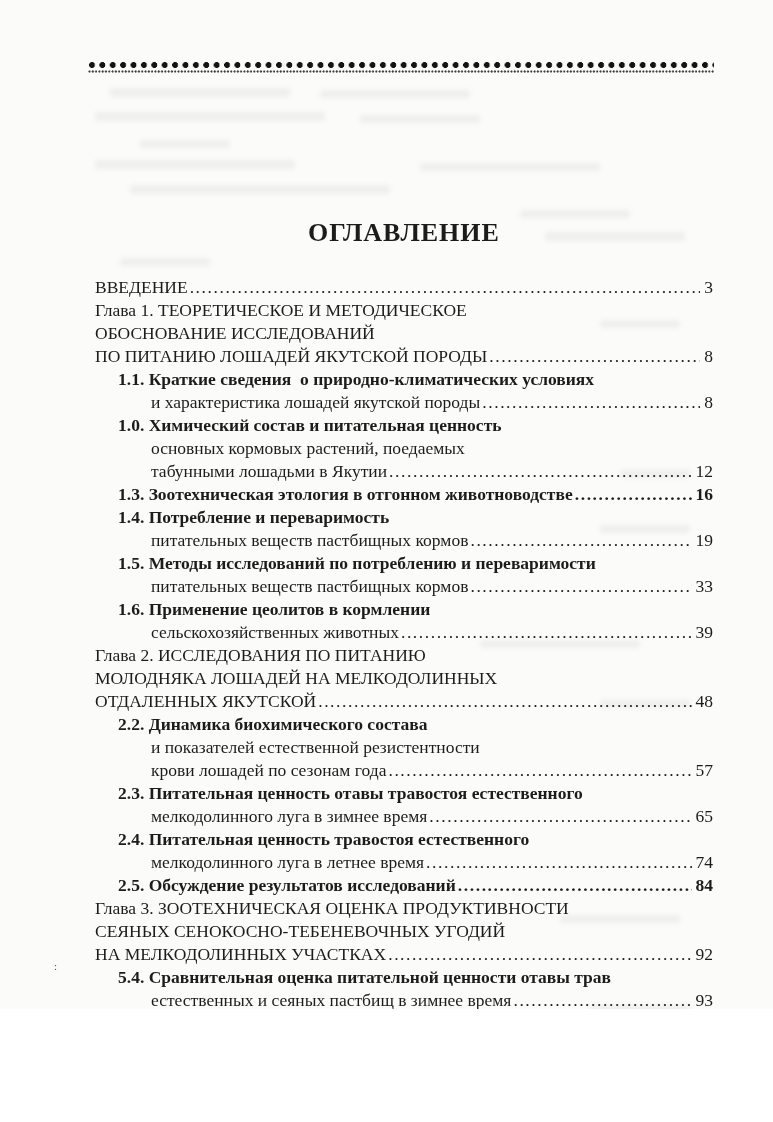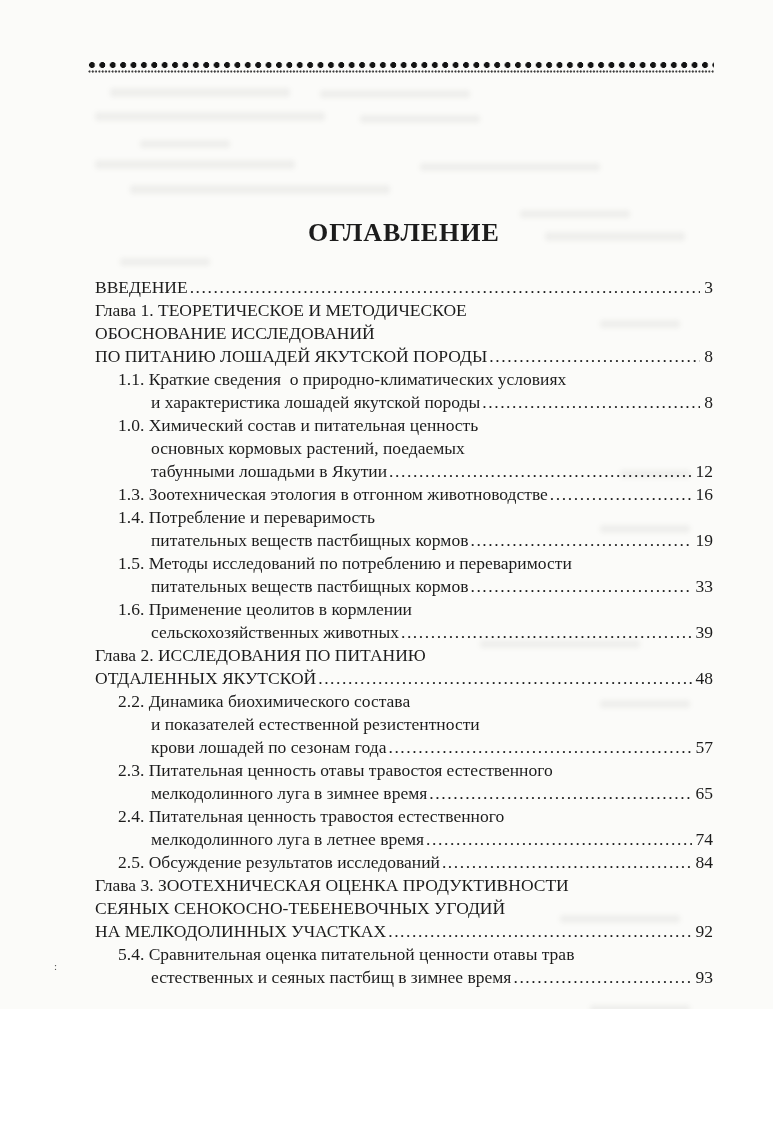--- a/index.html
+++ b/index.html
@@ -50,21 +50,21 @@
   }
 
   .toc {
     position: absolute;
     top: 276px; left: 95px; width: 618px;
     font-size: 17.5px;
     line-height: 23px;
   }
   .entry.chapter { }
   .line { white-space: pre; }
-  .line.first { padding-left: 23px; }
+  .line.first { padding-left: 23px; font-weight: bold; }
   .line.cont  { padding-left: 56px; }
   .lastline { display: flex; align-items: baseline; }
   .txt { white-space: pre; flex: 0 0 auto; }
   .leader {
     flex: 1 1 auto;
     overflow: hidden;
     white-space: nowrap;
     margin: 0 4px 0 2px;
     height: 23px;
   }
@@ -150,20 +150,21 @@
       <div class="entry item">
         <div class="line first">1.5. Методы исследований по потреблению и переваримости</div>
         <div class="line lastline cont"><span class="txt">питательных веществ пастбищных кормов</span><span class="leader"></span><span class="pagenum">33</span></div>
       </div>
       <div class="entry item">
         <div class="line first">1.6. Применение цеолитов в кормлении</div>
         <div class="line lastline cont"><span class="txt">сельскохозяйственных животных</span><span class="leader"></span><span class="pagenum">39</span></div>
       </div>
       <div class="entry chapter">
         <div class="line ">Глава 2. ИССЛЕДОВАНИЯ ПО ПИТАНИЮ</div>
+        <div class="line ">МОЛОДНЯКА ЛОШАДЕЙ НА МЕЛКОДОЛИННЫХ</div>
         <div class="line lastline "><span class="txt">ОТДАЛЕННЫХ ЯКУТСКОЙ</span><span class="leader"></span><span class="pagenum">48</span></div>
       </div>
       <div class="entry item">
         <div class="line first">2.2. Динамика биохимического состава</div>
         <div class="line cont">и показателей естественной резистентности</div>
         <div class="line lastline cont"><span class="txt">крови лошадей по сезонам года</span><span class="leader"></span><span class="pagenum">57</span></div>
       </div>
       <div class="entry item">
         <div class="line first">2.3. Питательная ценность отавы травостоя естественного</div>
         <div class="line lastline cont"><span class="txt">мелкодолинного луга в зимнее время</span><span class="leader"></span><span class="pagenum">65</span></div>

